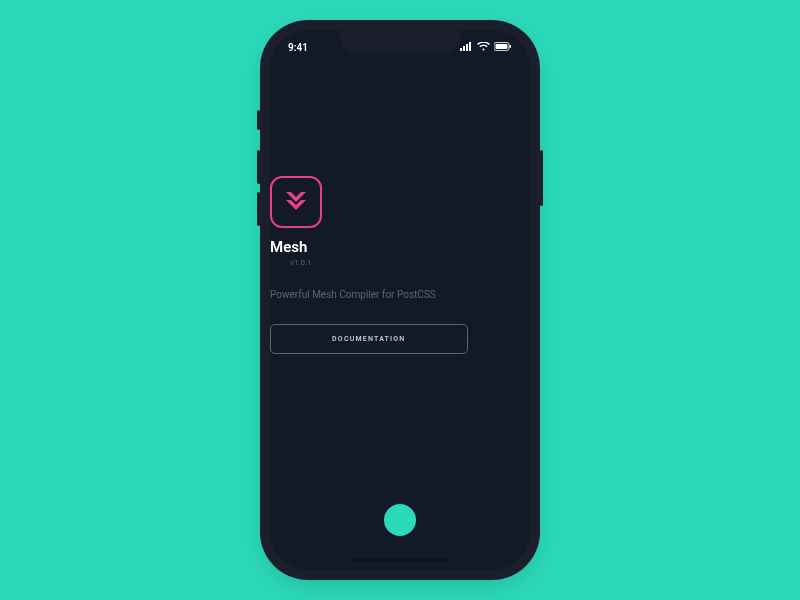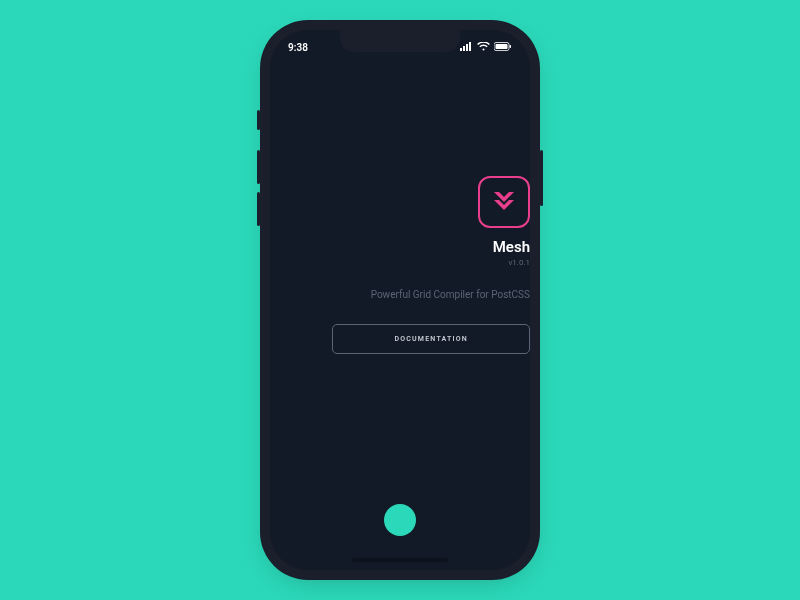--- a/index.html
+++ b/index.html
@@ -63,21 +63,21 @@
     color: #fff;
     font-size: 10px;
     font-weight: 600;
   }
   .status-right { display: flex; align-items: center; gap: 4px; }
 
   .content {
     flex: 1;
     display: flex;
     flex-direction: column;
-    align-items: flex-end;
+    align-items: flex-start;
     padding-top: 118px;
   }
   .app-icon {
     width: 52px;
     height: 52px;
     border: 2px solid #e83e8c;
     border-radius: 12px;
     display: flex;
     align-items: center;
     justify-content: center;
@@ -148,21 +148,21 @@
 <div class="phone">
   <div class="btn-side btn-l1"></div>
   <div class="btn-side btn-l2"></div>
   <div class="btn-side btn-l3"></div>
   <div class="btn-side btn-r"></div>
 
   <div class="screen">
     <div class="notch"></div>
 
     <div class="status-bar">
-      <span>9:38</span>
+      <span>9:41</span>
       <div class="status-right">
         <span>
           <svg width="13" height="9" viewBox="0 0 13 9">
               <g fill="#fff">
                 <rect x="0" y="6" width="2" height="3"></rect>
                 <rect x="3" y="4" width="2" height="5"></rect>
                 <rect x="6" y="2" width="2" height="7"></rect>
                 <rect x="9" y="0" width="2" height="9"></rect>
               </g>
             </svg>
@@ -188,21 +188,21 @@
           <g fill="#e83e8c">
             <polygon points="4,4 9,4 14,9 14,14 4,4"></polygon>
             <polygon points="24,4 19,4 14,9 14,14 24,4"></polygon>
             <polygon points="4,12 9,12 14,17 14,22 4,12"></polygon>
             <polygon points="24,12 19,12 14,17 14,22 24,12"></polygon>
           </g>
         </svg>
       </div>
       <div class="app-title">Mesh</div>
       <div class="app-version">v1.0.1</div>
-      <div class="app-tagline">Powerful Grid Compiler for PostCSS</div>
+      <div class="app-tagline">Powerful Mesh Compiler for PostCSS</div>
 
       <div class="actions">
         <div class="ghost-btn">DOCUMENTATION</div>
       </div>
     </div>
 
     <div class="fab"></div>
     <div class="home-indicator"></div>
   </div>
 </div>

